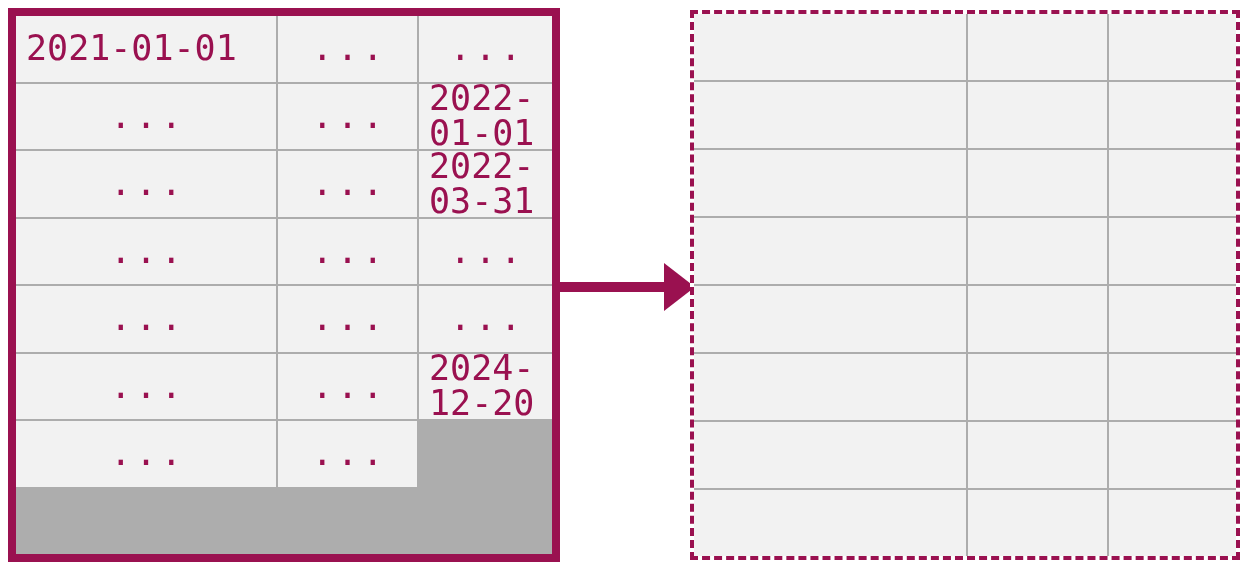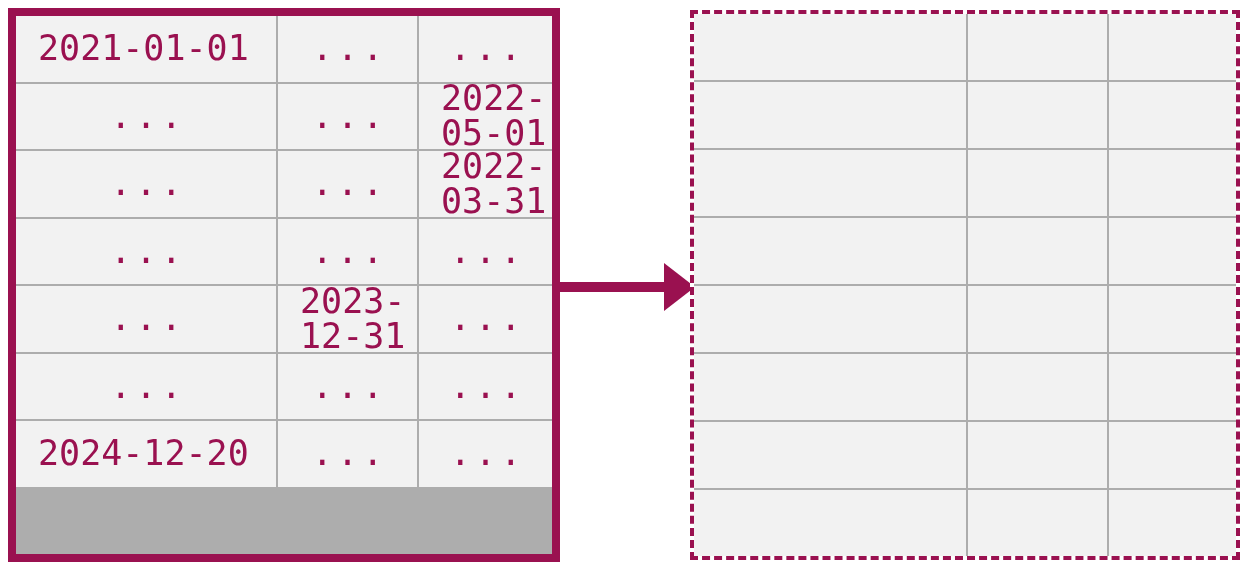--- a/index.html
+++ b/index.html
@@ -62,21 +62,21 @@
   
   .cell {
     background: var(--cell_bg, #f2f2f2);
     display: flex;
     align-items: center;
     overflow: hidden;
     font-size: 35px;
     color: var(--accent, #9a1150);
     line-height: 1;
   }
-  .cell.date { padding-left: 22px; }
+  .cell.date { padding-left: 10px; }
   .cell.dots { justify-content: center; letter-spacing: 0.12em; padding-left: 0.12em; }
 
   
   .arrow-wrap {
     position: absolute;
     left: 556px;
     top: 262px;
     width: 140px;
     height: 50px;
   }
@@ -90,32 +90,31 @@
 
   <div class="left-table">
     <div class="left-grid">
       <div class="cell date">2021-01-01</div>
       <div class="cell dots">...</div>
       <div class="cell dots">...</div>
 
       <div class="cell dots">...</div>
       <div class="cell dots">...</div>
 
-      <div class="cell date">2022-05-01</div>
+      <div class="cell date">2022-01-01</div>
       <div class="cell dots">...</div>
       <div class="cell dots">...</div>
 
       <div class="cell date">2022-03-31</div>
       <div class="cell dots">...</div>
       <div class="cell dots">...</div>
 
       <div class="cell dots">...</div>
       <div class="cell dots">...</div>
 
-      <div class="cell date">2023-12-31</div>
       <div class="cell dots">...</div>
       <div class="cell dots">...</div>
 
       <div class="cell dots">...</div>
       <div class="cell dots">...</div>
 
       <div class="cell date">2024-12-20</div>
       <div class="cell dots">...</div>
       <div class="cell dots">...</div>
     </div>

